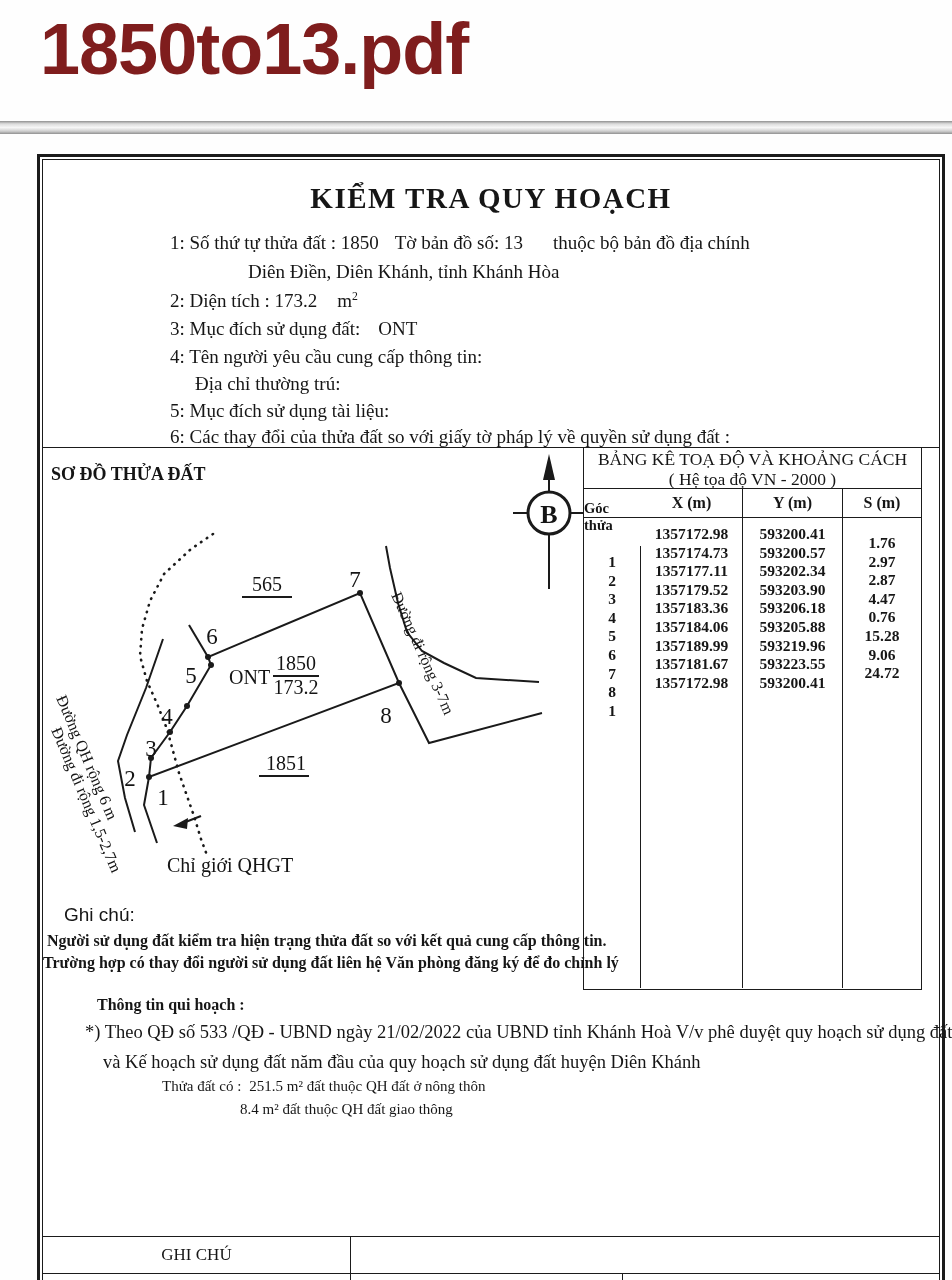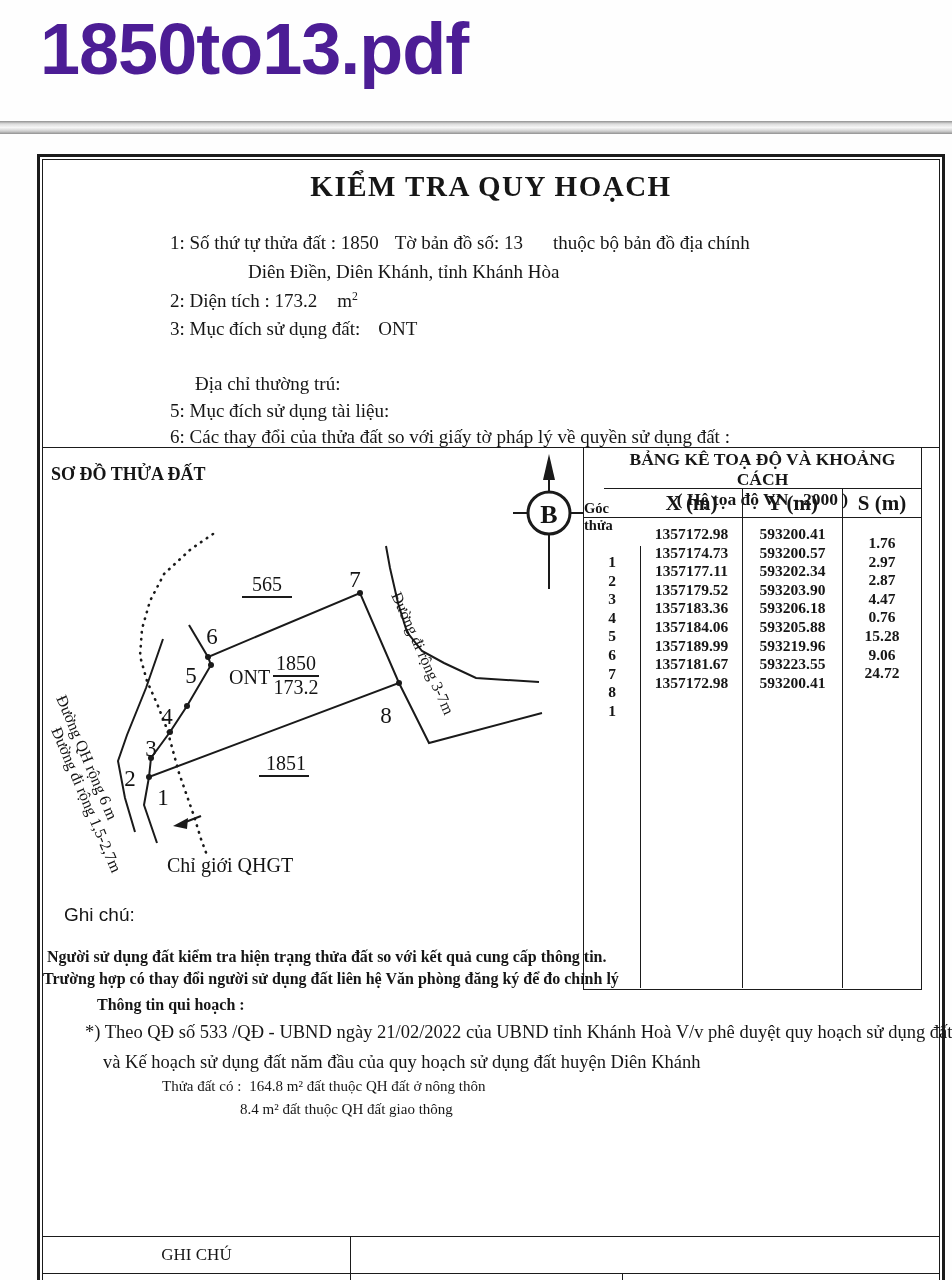--- a/index.html
+++ b/index.html
@@ -1,55 +1,55 @@
 <!DOCTYPE html>
 <html><head>
 <meta charset="utf-8">
 <style>
   html,body{margin:0;padding:0;background:#fff;}
   .page{position:relative;width:952px;height:1280px;background:#fefefe;overflow:hidden;
         font-family:"Liberation Serif",serif;color:#161616;}
   .pdf-title{position:absolute;left:40px;top:8px;font-family:"Liberation Sans",sans-serif;
-        font-weight:700;font-size:72px;letter-spacing:-1px;color:#4c1d95;}
+        font-weight:700;font-size:72px;letter-spacing:-1px;color:#7f1d1d;}
   .divider{position:absolute;left:0;top:121px;width:952px;height:13px;
         background:linear-gradient(180deg,#8f8f8f 0%,#dcdcdc 22%,#f6f6f6 50%,#cfcfcf 78%,#909090 100%);}
   .doc{position:absolute;left:37px;top:154px;width:902px;height:1161px;border:3px solid #1b1b1b;background:#fff;}
   .doc-inner{position:absolute;top:2px;left:2px;right:2px;bottom:2px;border:1px solid #1b1b1b;}
   .sec-header{position:absolute;left:0;top:0;width:100%;height:287px;border-bottom:1px solid #1b1b1b;}
-  .doc-title{position:absolute;left:0;top:10px;width:100%;text-align:center;font-size:29px;
+  .doc-title{position:absolute;left:0;top:22px;width:100%;text-align:center;font-size:29px;
         font-weight:600;letter-spacing:1.5px;}
   .iline{position:absolute;font-size:19px;white-space:nowrap;}
   .sec-middle{position:absolute;left:0;top:288px;width:100%;height:542px;}
   .map{position:absolute;left:0;top:0;}
   .ln{fill:none;stroke:#1a1a1a;stroke-width:2;}
   .dotted{fill:none;stroke:#1a1a1a;stroke-width:2.6;stroke-dasharray:0.5 6.5;stroke-linecap:round;}
   .m-title{font-size:18px;font-weight:700;}
   .m-b{font-size:26px;font-weight:700;}
   .m-vnum{font-size:23px;}
   .m-num{font-size:20px;}
   .m-label{font-size:20px;}
   .m-rot{font-size:16px;}
   svg text{fill:#141414;font-family:"Liberation Serif",serif;}
   .coord-table{position:absolute;left:540px;top:0;width:339px;height:542px;box-sizing:border-box;
         border-left:1px solid #1b1b1b;border-right:1px solid #1b1b1b;border-bottom:1px solid #1b1b1b;}
-  .ct-title{height:41px;border-bottom:1px solid #1b1b1b;text-align:center;font-weight:700;
-        font-size:17.5px;line-height:20px;padding-top:1px;box-sizing:border-box;margin-left:20px;}
+  .ct-title{height:41px;border-bottom:1px solid #1b1b1b;text-align:center;font-weight:400;
+        font-size:17.5px;line-height:20px;padding-top:1px;box-sizing:border-box;}
   .ct-head{display:flex;height:29px;border-bottom:1px solid #1b1b1b;box-sizing:border-box;}
   .ct-head>div{border-right:1px solid #1b1b1b;display:flex;align-items:center;justify-content:center;
-        font-weight:600;font-size:21px;box-sizing:border-box;}
+        font-weight:600;font-size:16px;box-sizing:border-box;}
   .ct-head>div:last-child{border-right:none;}
   .ct-body{display:flex;height:470px;}
   .ct-col{box-sizing:border-box;border-right:1px solid #1b1b1b;padding-top:7px;}
   .ct-col:last-child{border-right:none;}
   .ct-col.s-col{padding-top:16px;}
   .w1{width:57px;margin-top:28px;} .w2{width:102px;} .w3{width:100px;} .w4{flex:1;}
   .ct-val{height:18.6px;line-height:18.6px;text-align:center;font-size:15.5px;font-weight:600;}
   .ghichu{position:absolute;left:4px;top:456px;width:530px;}
   .ghichu-h{font-family:"Liberation Sans",sans-serif;font-size:19px;margin-left:17px;}
-  .ghichu-l{font-size:16px;font-weight:600;line-height:22px;margin-top:20px;white-space:nowrap;}
+  .ghichu-l{font-size:16px;font-weight:600;line-height:22px;margin-top:4px;white-space:nowrap;}
   .ghichu-l.l2{margin-left:-4px;margin-top:0;}
   .sec-notes{position:absolute;left:0;top:830px;width:100%;height:246px;margin-left:40px;}
   .pl-h{position:absolute;left:14px;top:6px;font-size:16px;font-weight:600;}
   .pl-1{position:absolute;left:2px;top:32px;font-size:18.5px;white-space:nowrap;}
   .pl-2{position:absolute;left:20px;top:62px;font-size:18.5px;white-space:nowrap;}
   .pl-3{position:absolute;left:79px;top:88px;font-size:15px;white-space:nowrap;}
   .pl-4{position:absolute;left:157px;top:111px;font-size:15px;white-space:nowrap;}
   .sec-bt{position:absolute;left:0;top:1076px;width:100%;border-top:1px solid #1b1b1b;}
   .bt-row1{display:flex;height:36px;}
   .bt-c1{width:308px;border-right:1px solid #1b1b1b;display:flex;align-items:center;
@@ -75,20 +75,21 @@
         <div class="iline" style="left:127px;top:72px;font-family:Liberation Serif, serif;">
           <span>1: Số thứ tự thửa đất : 1850</span><span style="margin-left:16px;">Tờ bản đồ số: 13</span><span style="margin-left:30px;">thuộc bộ bản đồ địa chính</span>
         </div>
         <div class="iline" style="left:205px;top:101px;">Diên Điền, Diên Khánh, tỉnh Khánh Hòa</div>
         <div class="iline" style="left:127px;top:130px;">
           <span>2: Diện tích : 173.2</span><span style="margin-left:20px;"><span>m</span><sup>2</sup></span>
         </div>
         <div class="iline" style="left:127px;top:158px;">
           <span>3: Mục đích sử dụng đất:</span><span style="margin-left:18px;">ONT</span>
         </div>
+        <div class="iline" style="left:127px;top:186px;">4: Tên người yêu cầu cung cấp thông tin:</div>
         <div class="iline" style="left:152px;top:213px;">Địa chỉ thường trú:</div>
         <div class="iline" style="left:127px;top:240px;text-align:center;">5: Mục đích sử dụng tài liệu:</div>
         <div class="iline" style="left:127px;top:266px;">6: Các thay đổi của thửa đất so với giấy tờ pháp lý về quyền sử dụng đất :</div>
       </div>
 
       <div class="sec-middle">
 
         <svg class="map" width="540" height="542" viewBox="0 0 540 542">
           <text x="8" y="32" class="m-title">SƠ ĐỒ THỬA ĐẤT</text>
 
@@ -220,21 +221,21 @@
           <div class="ghichu-l">Người sử dụng đất  kiểm tra hiện trạng thửa đất  so với kết quả cung cấp thông tin.</div>
           <div class="ghichu-l l2">Trường hợp có thay đổi người sử dụng đất liên hệ Văn phòng đăng ký để đo chỉnh lý</div>
         </div>
       </div>
 
       <div class="sec-notes">
         <div class="pl-h">Thông tin qui hoạch :</div>
         <div class="pl-1">*) Theo QĐ số 533 /QĐ - UBND ngày 21/02/2022 của UBND tỉnh Khánh Hoà V/v phê duyệt quy hoạch sử dụng đất đến năm 2030</div>
         <div class="pl-2">và Kế hoạch sử dụng đất năm đầu của quy hoạch sử dụng đất huyện Diên Khánh</div>
         <div class="pl-3">
-          <span>Thửa đất có :</span><span style="margin-left:8px;">164.8 m² đất thuộc QH đất ở nông thôn</span>
+          <span>Thửa đất có :</span><span style="margin-left:8px;">251.5 m² đất thuộc QH đất ở nông thôn</span>
         </div>
         <div class="pl-4">8.4 m² đất thuộc QH đất giao thông</div>
       </div>
 
       <div class="sec-bt">
         <div class="bt-row1">
           <div class="bt-c1">GHI CHÚ</div>
           <div style="flex:1;"></div>
         </div>
         <div class="bt-row2">

